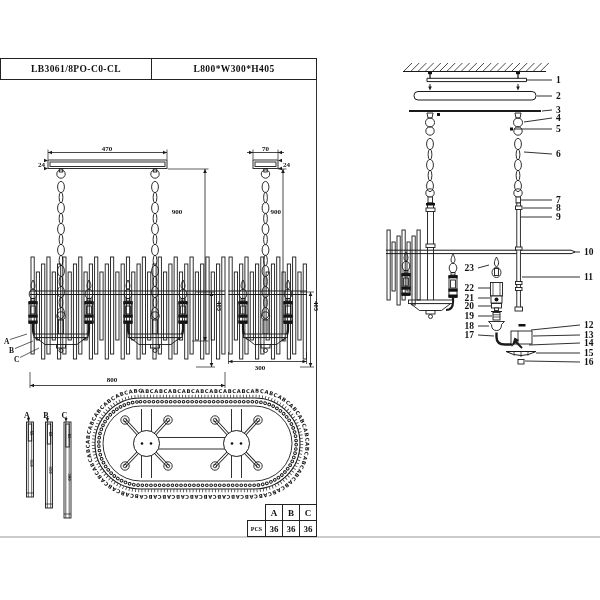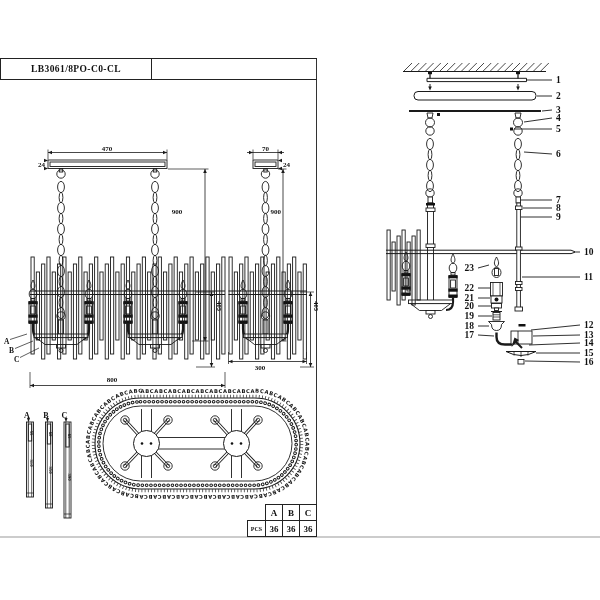--- a/index.html
+++ b/index.html
@@ -554,20 +554,21 @@
     <text class="roddim" x="67.5" y="477" text-anchor="middle" transform="rotate(90,67.5,477)">390</text>
 
     <path id="lpath" d="M140.5,392.5 H254.5 A51,51 0 0 1 254.5,494.5 H140.5 A51,51 0 0 1 140.5,392.5 Z" fill="none" stroke="none"></path>
     <text class="ltrs">
       <textPath href="#lpath">ABCABCABCABCABCABCABCABCABCABCABCABCABCABCABCABCABCABCABCABCABCABCABCABCABCABCABCABCABCABCABCABCABCABCABCABCABCABCABCABCABCABCABCABCABCABC</textPath>
     </text>
   </svg>
 
   <div class="titlebar">
     <div class="c c1">LB3061/8PO-C0-CL</div>
+    <div class="c c2">L800*W300*H405</div>
   </div>
 
   <table class="pcs">
     <tbody>
         <tr>
       <td class="blank"></td>
       <td>A</td>
       <td>B</td>
       <td>C</td>
     </tr>

